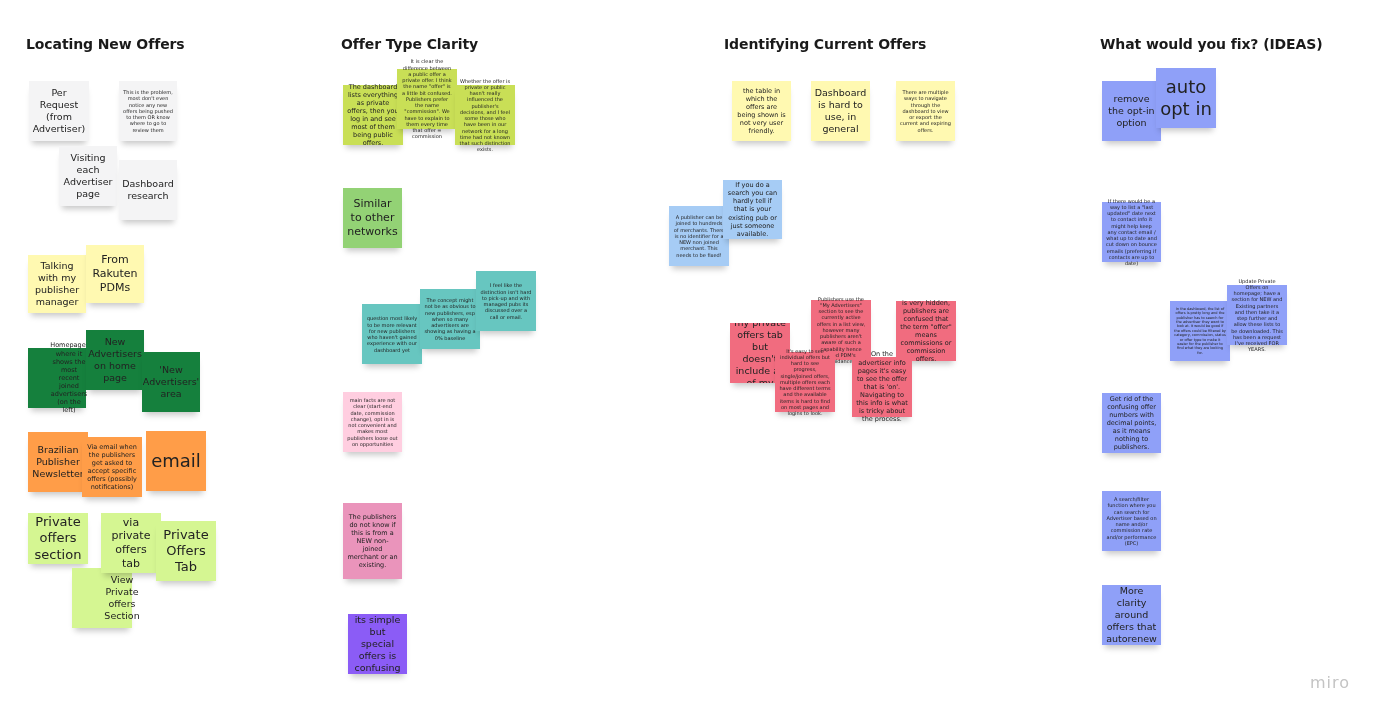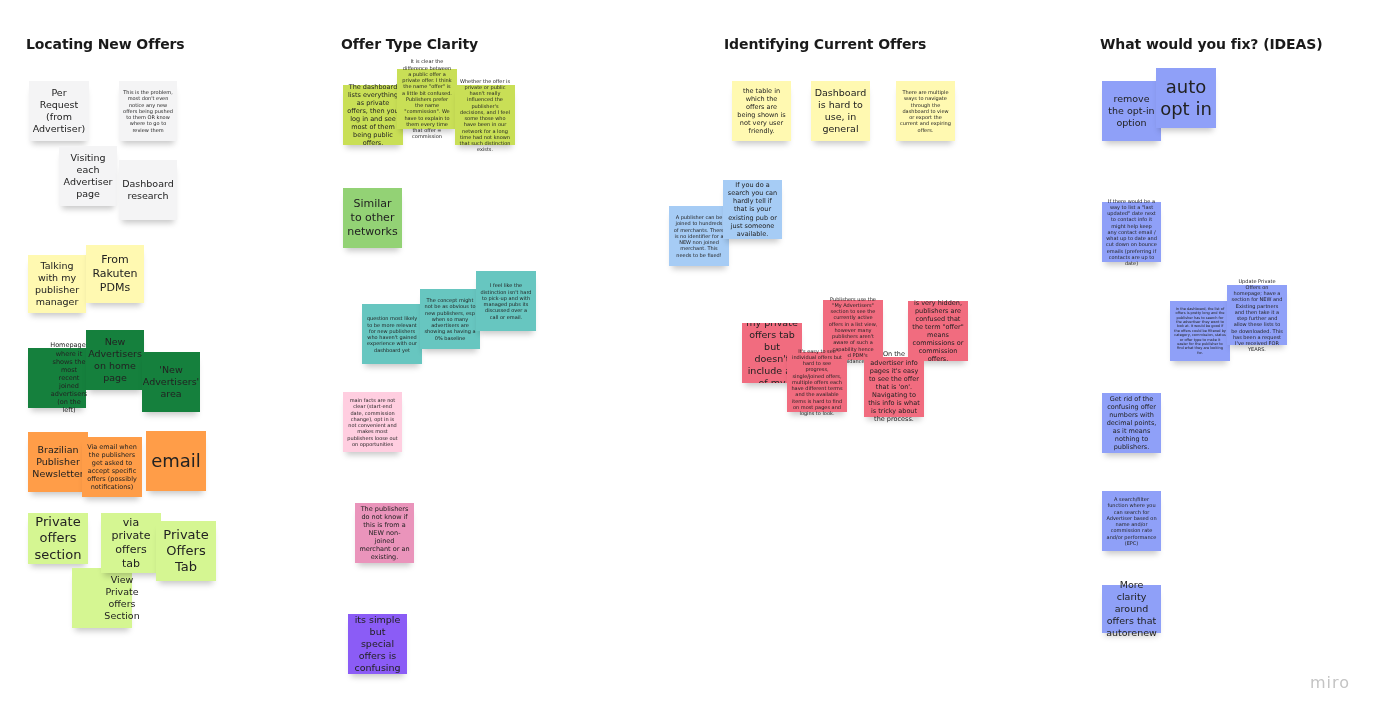--- a/index.html
+++ b/index.html
@@ -26,21 +26,21 @@
     .yel { background: #15803d; }
     .org { background: #ff9d48; }
     .lg { background: #d5f692; }
     .lime { background: #c9df56; }
     .grn { background: #93d275; }
     .teal { background: #67c6c0; }
     .lpink { background: #ffcee0; }
     .pink { background: #ea94bb; }
     .purp { background: #8b5cf6; margin-left: 7px; }
     .blue { background: #a6ccf5; }
-    .red { background: #f16c7f; margin-left: 12px; }
+    .red { background: #f16c7f; }
     .violet { background: #8fa0f8; }
     .fs-xs { font-size: 5px; }
     .fs-s { font-size: 6.5px; }
     .fs-m { font-size: 9.5px; }
     .fs-l { font-size: 11px; }
     .fs-xl { font-size: 13px; }
     .fs-xxl { font-size: 18px; }
     .logo {
       position: absolute; left: 1310px; top: 673px; font-size: 16px; color: #c4c4c4;
       letter-spacing: 1px; font-family: "DejaVu Sans", sans-serif;
@@ -127,21 +127,21 @@
 <div class="note teal fs-xs" style="left:420px; top:289px; width:60px; height:60px;">
     <span>The concept might not be as obvious to new publishers, esp when so many advertisers are showing as having a 0% baseline</span>
   </div>
 <div class="note teal fs-xs" style="left:476px; top:271px; width:60px; height:60px;">
     <span>I feel like the distinction isn't hard to pick-up and with managed pubs its discussed over a call or email.</span>
   </div>
 
 <div class="note lpink fs-xs" style="left:343px; top:392px; width:59px; height:60px;">
     <span>main facts are not clear (start-end date, commission change), opt in is not convenient and makes most publishers loose out on opportunities</span>
   </div>
-<div class="note pink fs-s" style="left:343px; top:503px; width:59px; height:60px;margin-left:12px;">
+<div class="note pink fs-s" style="left:343px; top:503px; width:59px; height:76px;">
     <span>The publishers do not know if this is from a NEW non-joined merchant or an existing.</span>
   </div>
 <div class="note purp fs-m" style="left:341px; top:614px; width:59px; height:60px;">
     <span>its simple but special offers is confusing</span>
   </div>
 
 <div class="note ly fs-s" style="left:732px; top:81px; width:59px; height:60px;">
     <span>the table in which the offers are being shown is not very user friendly.</span>
   </div>
 <div class="note ly fs-m" style="left:811px; top:81px; width:59px; height:60px;">
@@ -191,17 +191,17 @@
 <div class="note violet fs-xs" style="left:1227px; top:285px; width:60px; height:60px;">
     <span>Update Private Offers on homepage; have a section for NEW and Existing partners and then take it a step further and allow these lists to be downloaded. This has been a request I've received FOR YEARS.</span>
   </div>
 
 <div class="note violet fs-s" style="left:1102px; top:393px; width:59px; height:60px;">
     <span>Get rid of the confusing offer numbers with decimal points, as it means nothing to publishers.</span>
   </div>
 <div class="note violet fs-xs" style="left:1102px; top:491px; width:59px; height:60px;">
     <span>A search/filter function where you can search for Advertiser based on name and/or commission rate and/or performance (EPC)</span>
   </div>
-<div class="note violet fs-m" style="left:1102px; top:585px; width:59px; height:48px;">
+<div class="note violet fs-m" style="left:1102px; top:585px; width:59px; height:60px;">
     <span>More clarity around offers that autorenew</span>
   </div>
 
 <div class="logo">miro</div>
 
 </body></html>

